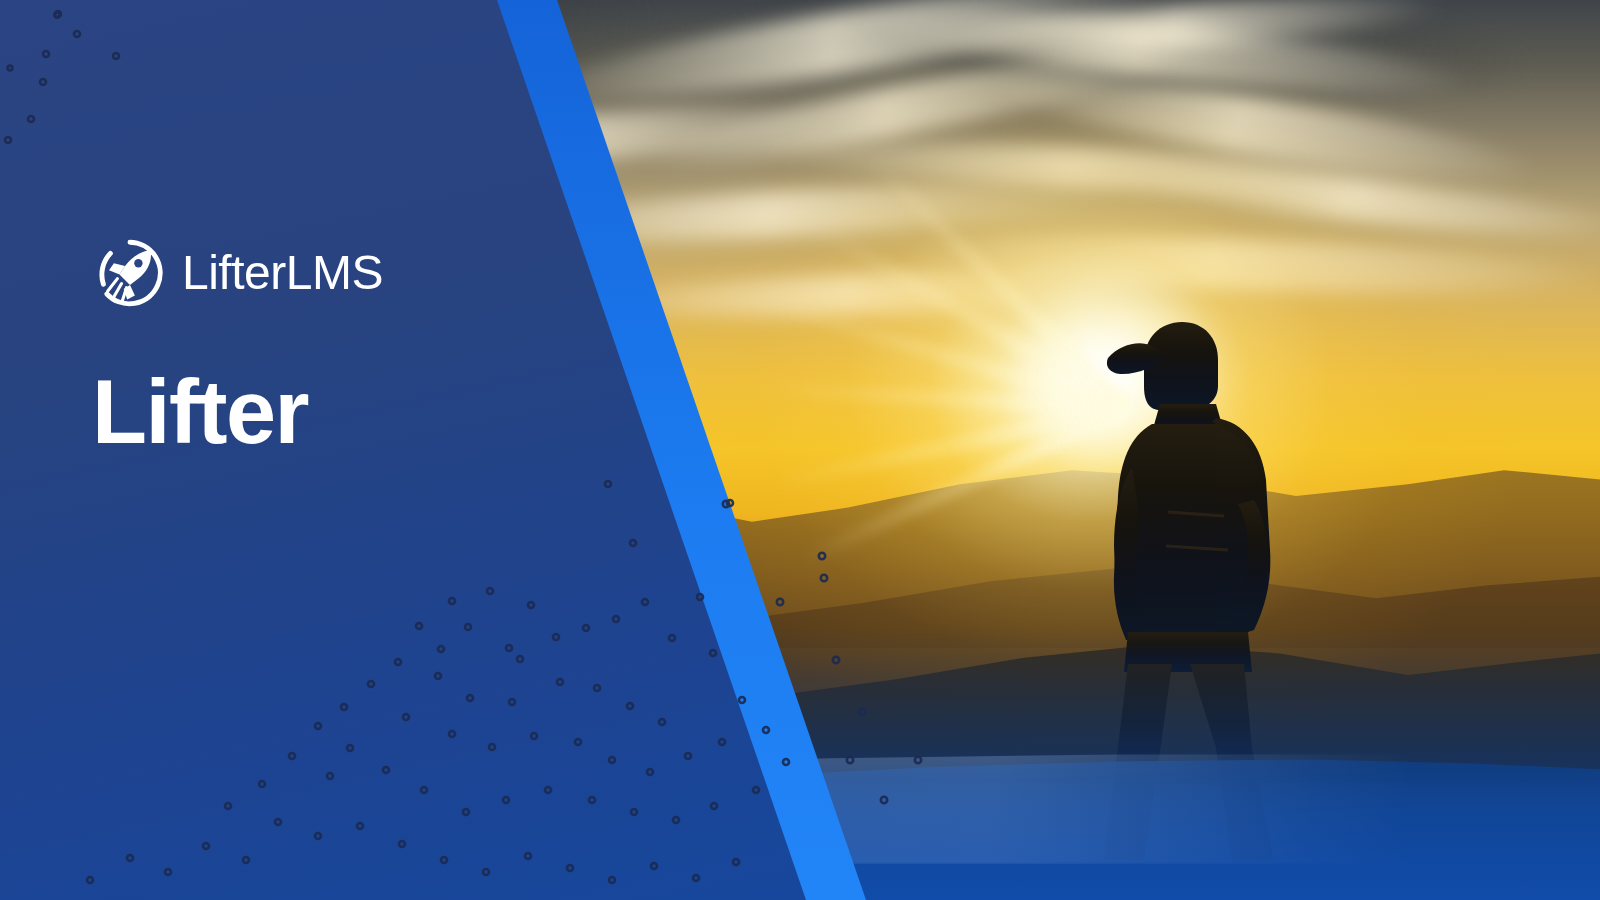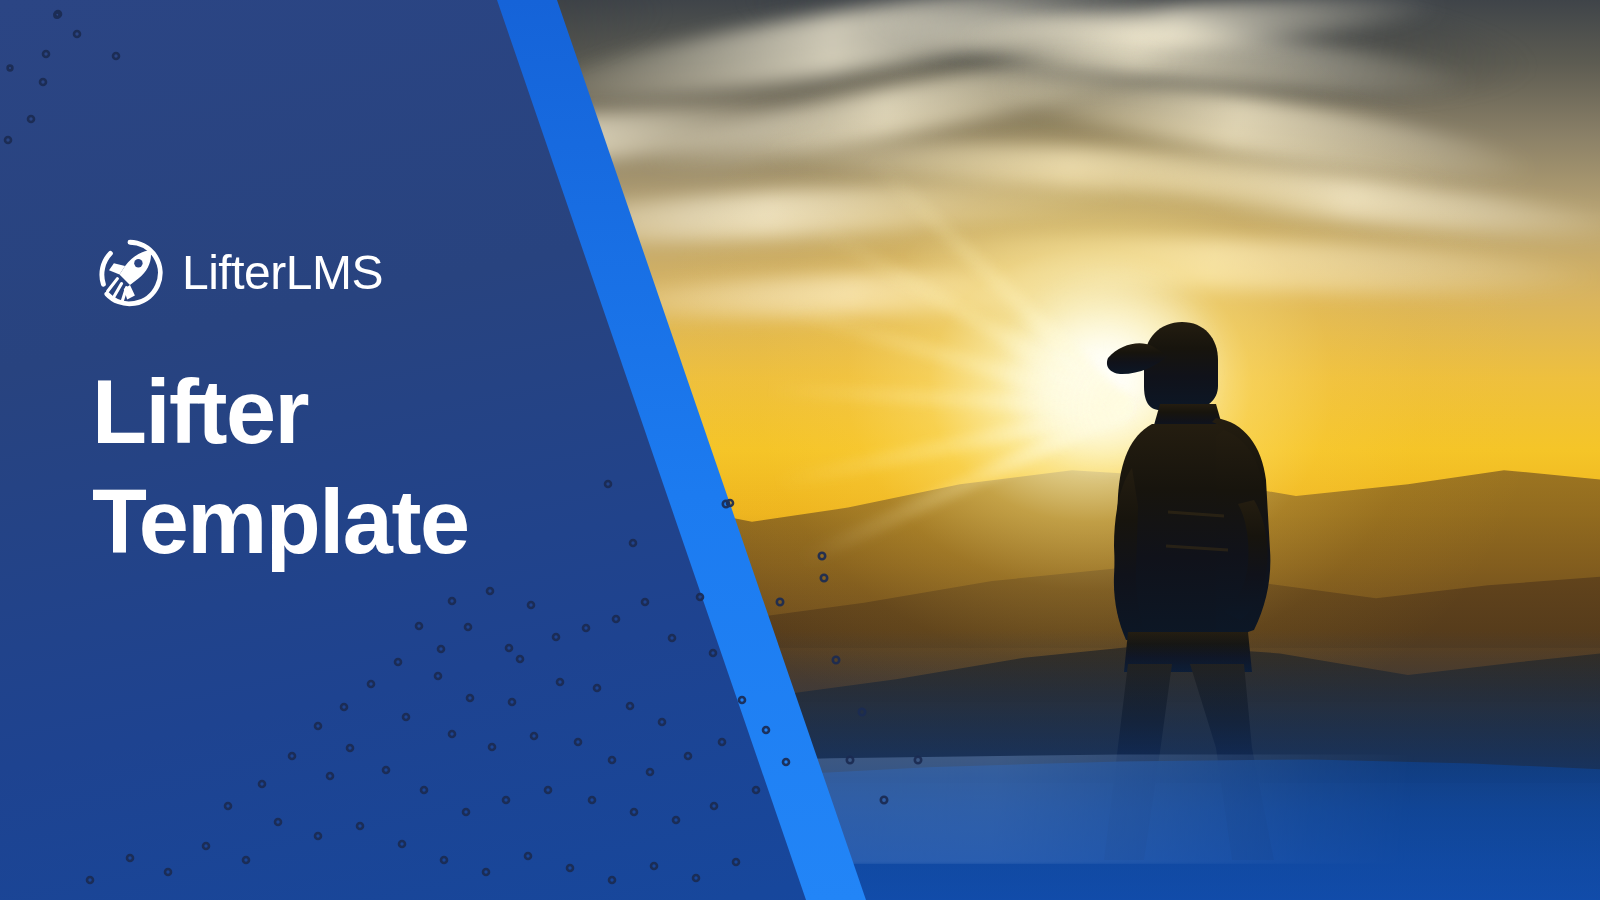--- a/index.html
+++ b/index.html
@@ -391,17 +391,16 @@
           </g>
         </svg>
       </span>
       <span class="logo-word">
         <span class="w-bold">Lifter</span><span class="w-light">LMS</span>
       </span>
     </div>
 
     <h1 class="headline">
       <span class="ln">Lifter</span>
-      <span class="ln">Template</span>
     </h1>
 
   </div>
 </div>
 
 </body></html>

